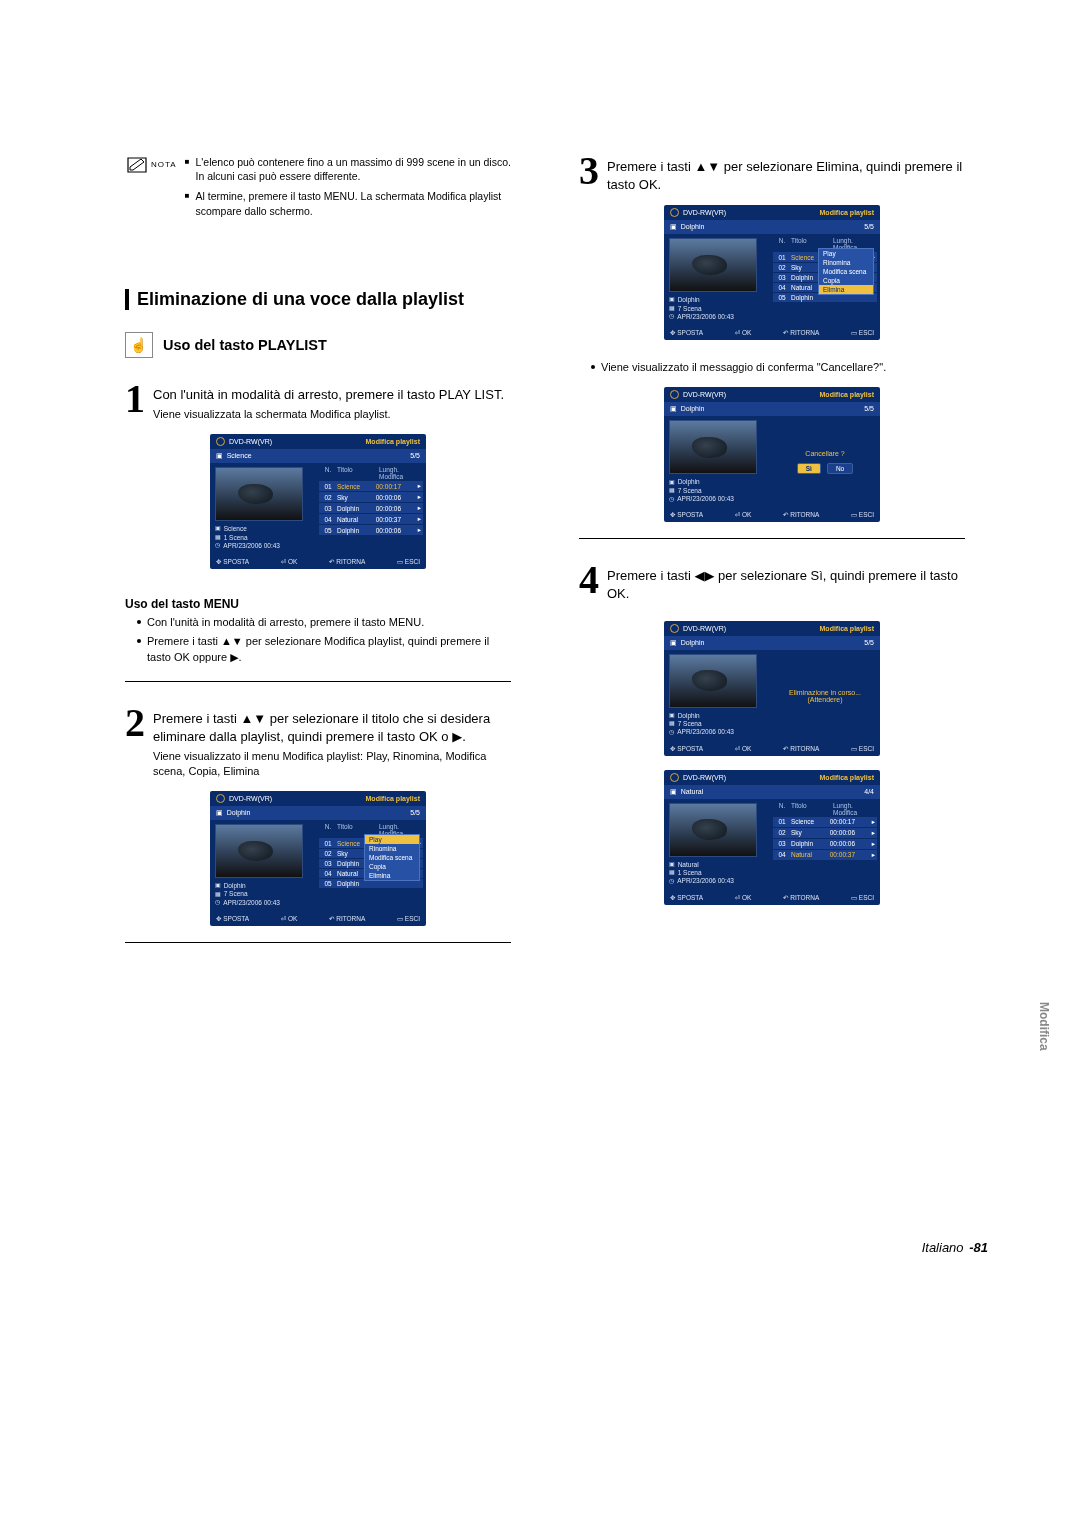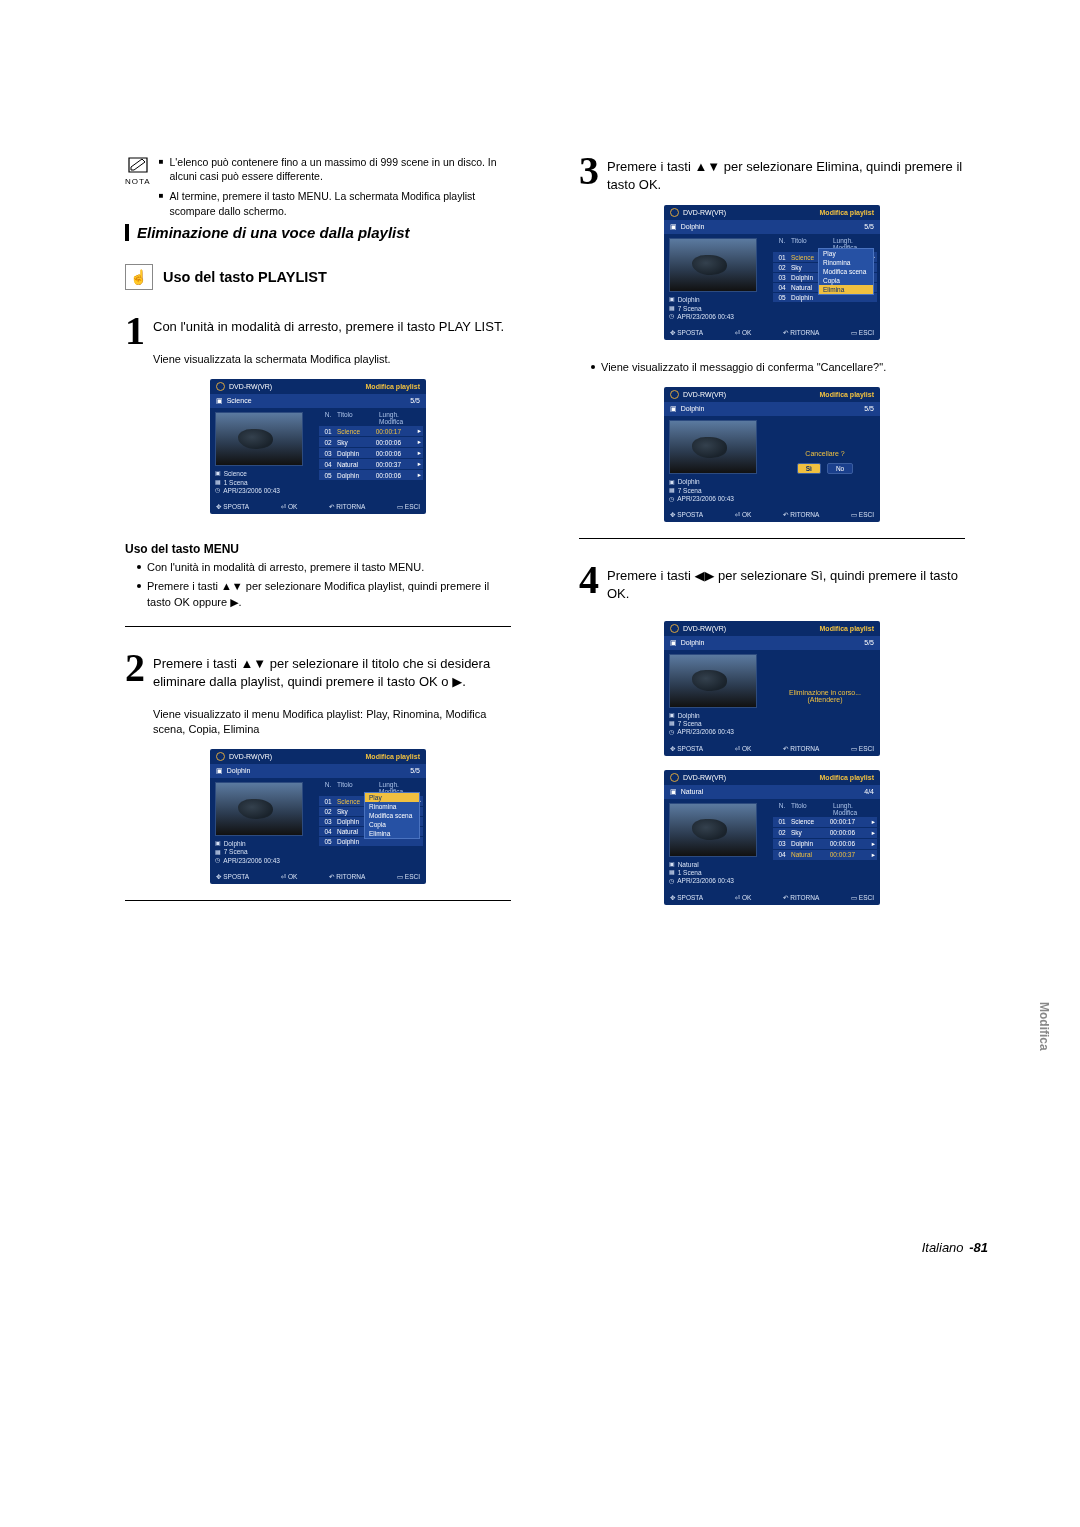--- a/index.html
+++ b/index.html
@@ -22,21 +22,21 @@
   
   .nota-block {
     display: flex;
     align-items: flex-start;
     gap: 8px;
     font-size: 10.5px;
     line-height: 1.35;
   }
   .nota-icon {
     display: flex;
-    flex-direction: column;
+    flex-direction: row;
     align-items: center;
     gap: 2px;
   }
   .nota-icon svg { width: 24px; height: 20px; }
   .nota-label { font-size: 8px; letter-spacing: 1px; color: #000; }
   .nota-items { flex: 1; }
   .nota-items .item {
     display: flex;
     align-items: flex-start;
     gap: 6px;
@@ -45,23 +45,23 @@
   .nota-items .sq {
     font-size: 8px;
     line-height: 14px;
     flex: none;
   }
   
   .sec-title {
     display: inline-block;
     border-left: 4px solid #000;
     padding-left: 8px;
-    font-size: 15px;
+    font-size: 18px;
     font-weight: bold;
-    font-style: italic;
+    margin-top: 65px;
   }
   
   .hand-row {
     display: flex;
     align-items: center;
     gap: 10px;
     margin-top: 22px;
   }
   .hand-box {
     width: 26px; height: 24px;
@@ -86,21 +86,21 @@
     font-weight: bold;
     font-family: "Times New Roman", serif;
   }
   .step-body {
     font-size: 13px;
     line-height: 1.35;
     padding-top: 3px;
   }
   .step-sub {
     font-size: 11px;
-    margin-top: 17px;
+    margin-top: 4px;
   }
   
   .subhead-bold {
     font-size: 12px;
     font-weight: bold;
     margin-top: 28px;
   }
   ul.bdots {
     list-style: none;
     padding: 0; margin: 4px 0 0 12px;

